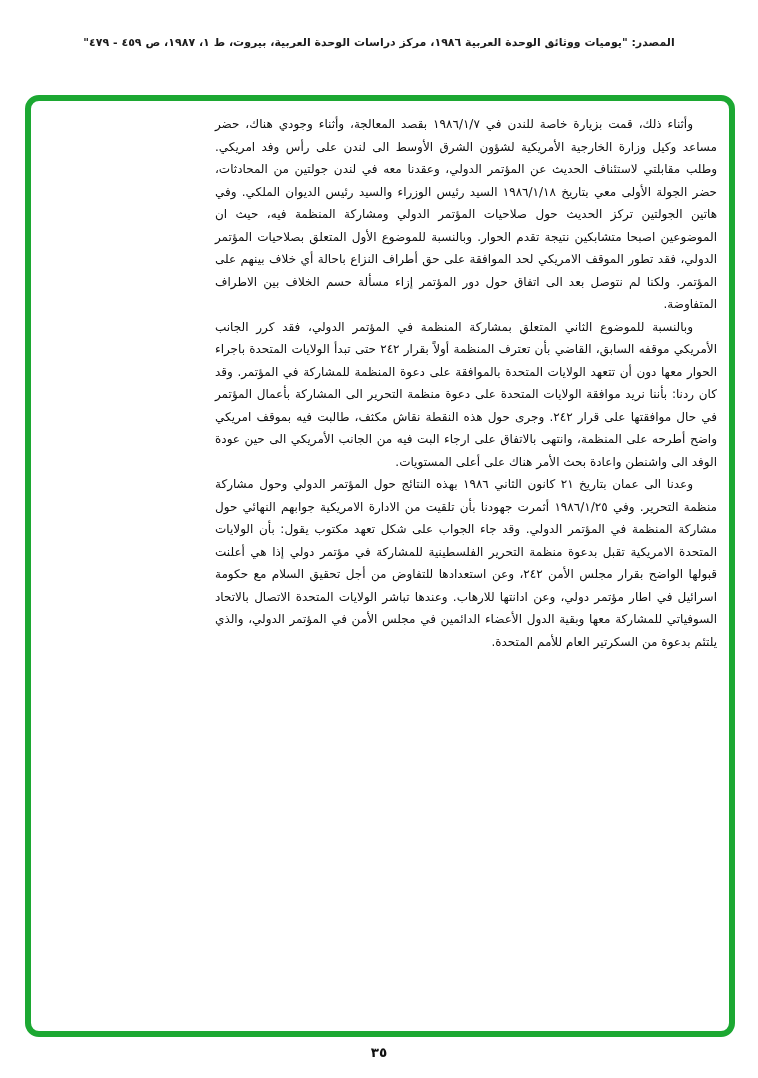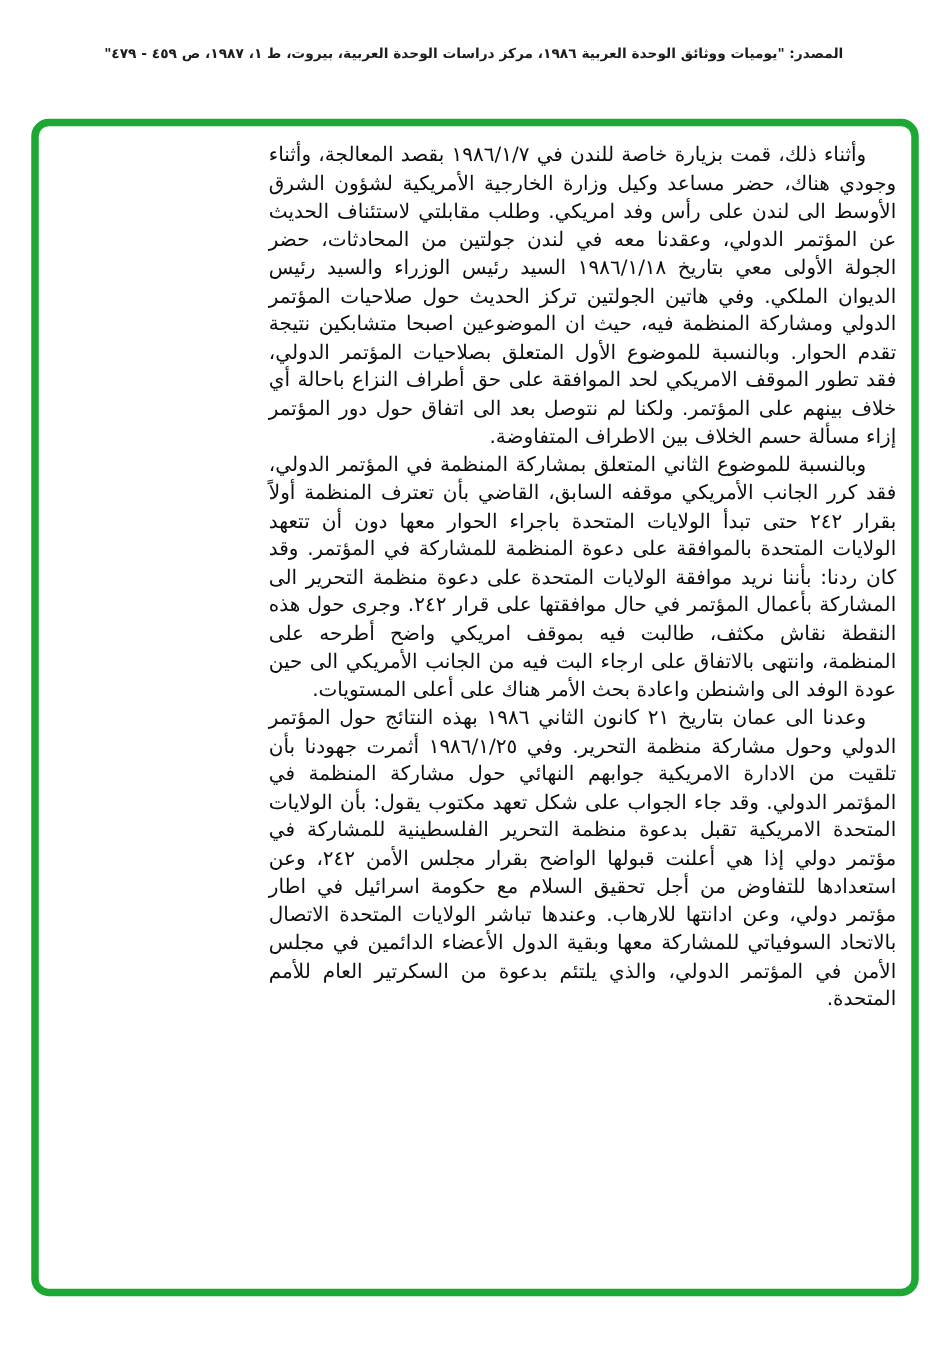--- a/index.html
+++ b/index.html
@@ -49,21 +49,21 @@
     border-radius: 14px;
     background: #ffffff;
   }
   .text-block {
     position: absolute;
     top: 12px;
     right: 12px;
     width: 502px;
     direction: rtl;
     text-align: justify;
-    font-size: 16px;
+    font-size: 12px;
     line-height: 22.5px;
     color: #0e0e0e;
   }
   .text-block p {
     margin: 0;
     padding: 0;
     text-indent: 24px;
   }
   .page-number {
     position: absolute;
@@ -87,14 +87,15 @@
   </div>
 
   <div class="green-box" style="border-color: rgb(28, 168, 50);">
     <div class="text-block" style="color: rgb(14, 14, 14);">
       <p>وأثناء ذلك، قمت بزيارة خاصة للندن في ١٩٨٦/١/٧ بقصد المعالجة، وأثناء وجودي هناك، حضر مساعد وكيل وزارة الخارجية الأمريكية لشؤون الشرق الأوسط الى لندن على رأس وفد امريكي. وطلب مقابلتي لاستئناف الحديث عن المؤتمر الدولي، وعقدنا معه في لندن جولتين من المحادثات، حضر الجولة الأولى معي بتاريخ ١٩٨٦/١/١٨ السيد رئيس الوزراء والسيد رئيس الديوان الملكي. وفي هاتين الجولتين تركز الحديث حول صلاحيات المؤتمر الدولي ومشاركة المنظمة فيه، حيث ان الموضوعين اصبحا متشابكين نتيجة تقدم الحوار. وبالنسبة للموضوع الأول المتعلق بصلاحيات المؤتمر الدولي، فقد تطور الموقف الامريكي لحد الموافقة على حق أطراف النزاع باحالة أي خلاف بينهم على المؤتمر. ولكنا لم نتوصل بعد الى اتفاق حول دور المؤتمر إزاء مسألة حسم الخلاف بين الاطراف المتفاوضة.</p>
       <p>وبالنسبة للموضوع الثاني المتعلق بمشاركة المنظمة في المؤتمر الدولي، فقد كرر الجانب الأمريكي موقفه السابق، القاضي بأن تعترف المنظمة أولاً بقرار ٢٤٢ حتى تبدأ الولايات المتحدة باجراء الحوار معها دون أن تتعهد الولايات المتحدة بالموافقة على دعوة المنظمة للمشاركة في المؤتمر. وقد كان ردنا: بأننا نريد موافقة الولايات المتحدة على دعوة منظمة التحرير الى المشاركة بأعمال المؤتمر في حال موافقتها على قرار ٢٤٢. وجرى حول هذه النقطة نقاش مكثف، طالبت فيه بموقف امريكي واضح أطرحه على المنظمة، وانتهى بالاتفاق على ارجاء البت فيه من الجانب الأمريكي الى حين عودة الوفد الى واشنطن واعادة بحث الأمر هناك على أعلى المستويات.</p>
       <p>وعدنا الى عمان بتاريخ ٢١ كانون الثاني ١٩٨٦ بهذه النتائج حول المؤتمر الدولي وحول مشاركة منظمة التحرير. وفي ١٩٨٦/١/٢٥ أثمرت جهودنا بأن تلقيت من الادارة الامريكية جوابهم النهائي حول مشاركة المنظمة في المؤتمر الدولي. وقد جاء الجواب على شكل تعهد مكتوب يقول: بأن الولايات المتحدة الامريكية تقبل بدعوة منظمة التحرير الفلسطينية للمشاركة في مؤتمر دولي إذا هي أعلنت قبولها الواضح بقرار مجلس الأمن ٢٤٢، وعن استعدادها للتفاوض من أجل تحقيق السلام مع حكومة اسرائيل في اطار مؤتمر دولي، وعن ادانتها للارهاب. وعندها تباشر الولايات المتحدة الاتصال بالاتحاد السوفياتي للمشاركة معها وبقية الدول الأعضاء الدائمين في مجلس الأمن في المؤتمر الدولي، والذي يلتئم بدعوة من السكرتير العام للأمم المتحدة.</p>
     </div>
   </div>
 
+  <div class="page-number">٣٥</div>
 
 </div>
 
 </body></html>

